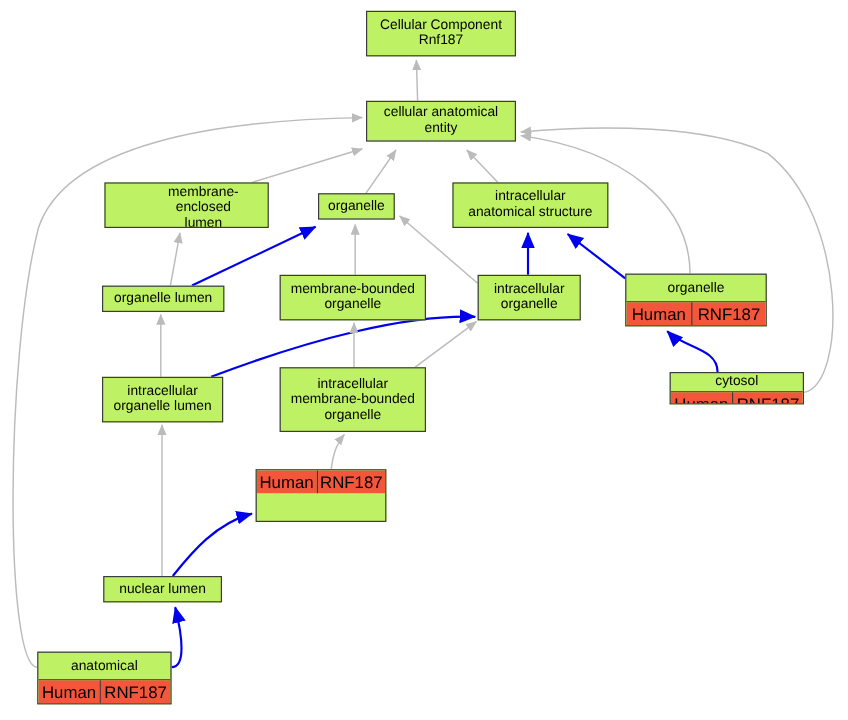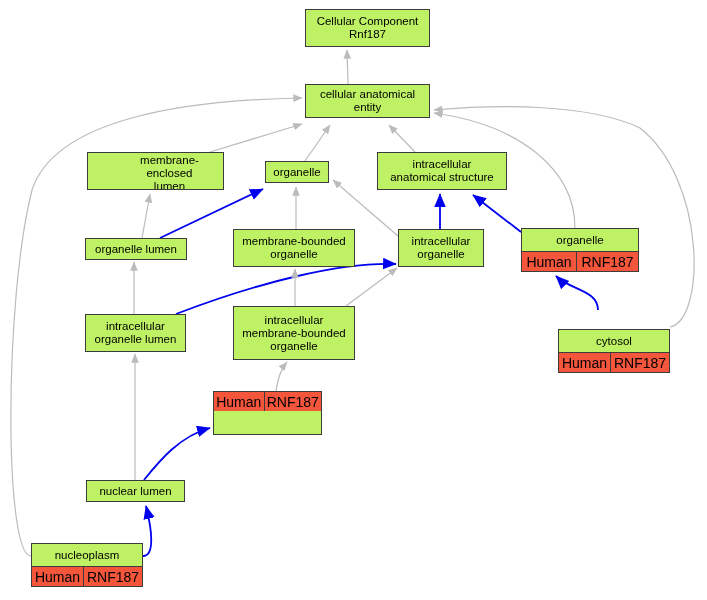--- a/index.html
+++ b/index.html
@@ -146,37 +146,37 @@
       </div>
       <div class="node" style="left: 85px; top: 314px; width: 101px; height: 38px; border-color: rgb(60, 60, 60);">
         <div class="node-title">intracellular
 organelle lumen</div>
       </div>
       <div class="node" style="left: 233px; top: 306px; width: 122px; height: 54px; border-color: rgb(60, 60, 60);">
         <div class="node-title">intracellular
 membrane-bounded
 organelle</div>
       </div>
-      <div class="node has-anno" style="left: 558px; top: 310px; width: 112px; height: 44px; border-color: rgb(60, 60, 60); margin-top: 19px;">
+      <div class="node has-anno" style="left: 558px; top: 310px; width: 112px; height: 27px; border-color: rgb(60, 60, 60);">
         <div class="node-title">cytosol</div>
         <div class="anno-row">
           <div class="anno-cell" style="background: rgb(244, 86, 60); border-color: rgb(60, 60, 60);">Human</div>
           <div class="anno-cell" style="background: rgb(244, 86, 60); border-color: rgb(60, 60, 60);">RNF187</div>
         </div>
       </div>
       <div class="node has-anno" style="left: 213px; top: 391px; width: 109px; height: 44px; border-color: rgb(60, 60, 60);">
         <div class="anno-row">
           <div class="anno-cell" style="background: rgb(244, 86, 60); border-color: rgb(60, 60, 60);">Human</div>
           <div class="anno-cell" style="background: rgb(244, 86, 60); border-color: rgb(60, 60, 60);">RNF187</div>
         </div>
       </div>
       <div class="node" style="left: 86px; top: 480px; width: 99px; height: 22px; border-color: rgb(60, 60, 60);">
         <div class="node-title">nuclear lumen</div>
       </div>
       <div class="node has-anno" style="left: 31px; top: 543px; width: 112px; height: 44px; border-color: rgb(60, 60, 60);">
-        <div class="node-title">nucleoplasm</div>
+        <div class="node-title">anatomical</div>
         <div class="anno-row">
           <div class="anno-cell" style="background: rgb(244, 86, 60); border-color: rgb(60, 60, 60);">Human</div>
           <div class="anno-cell" style="background: rgb(244, 86, 60); border-color: rgb(60, 60, 60);">RNF187</div>
         </div>
       </div>
     </div>
 </div>
 
 </body></html>

